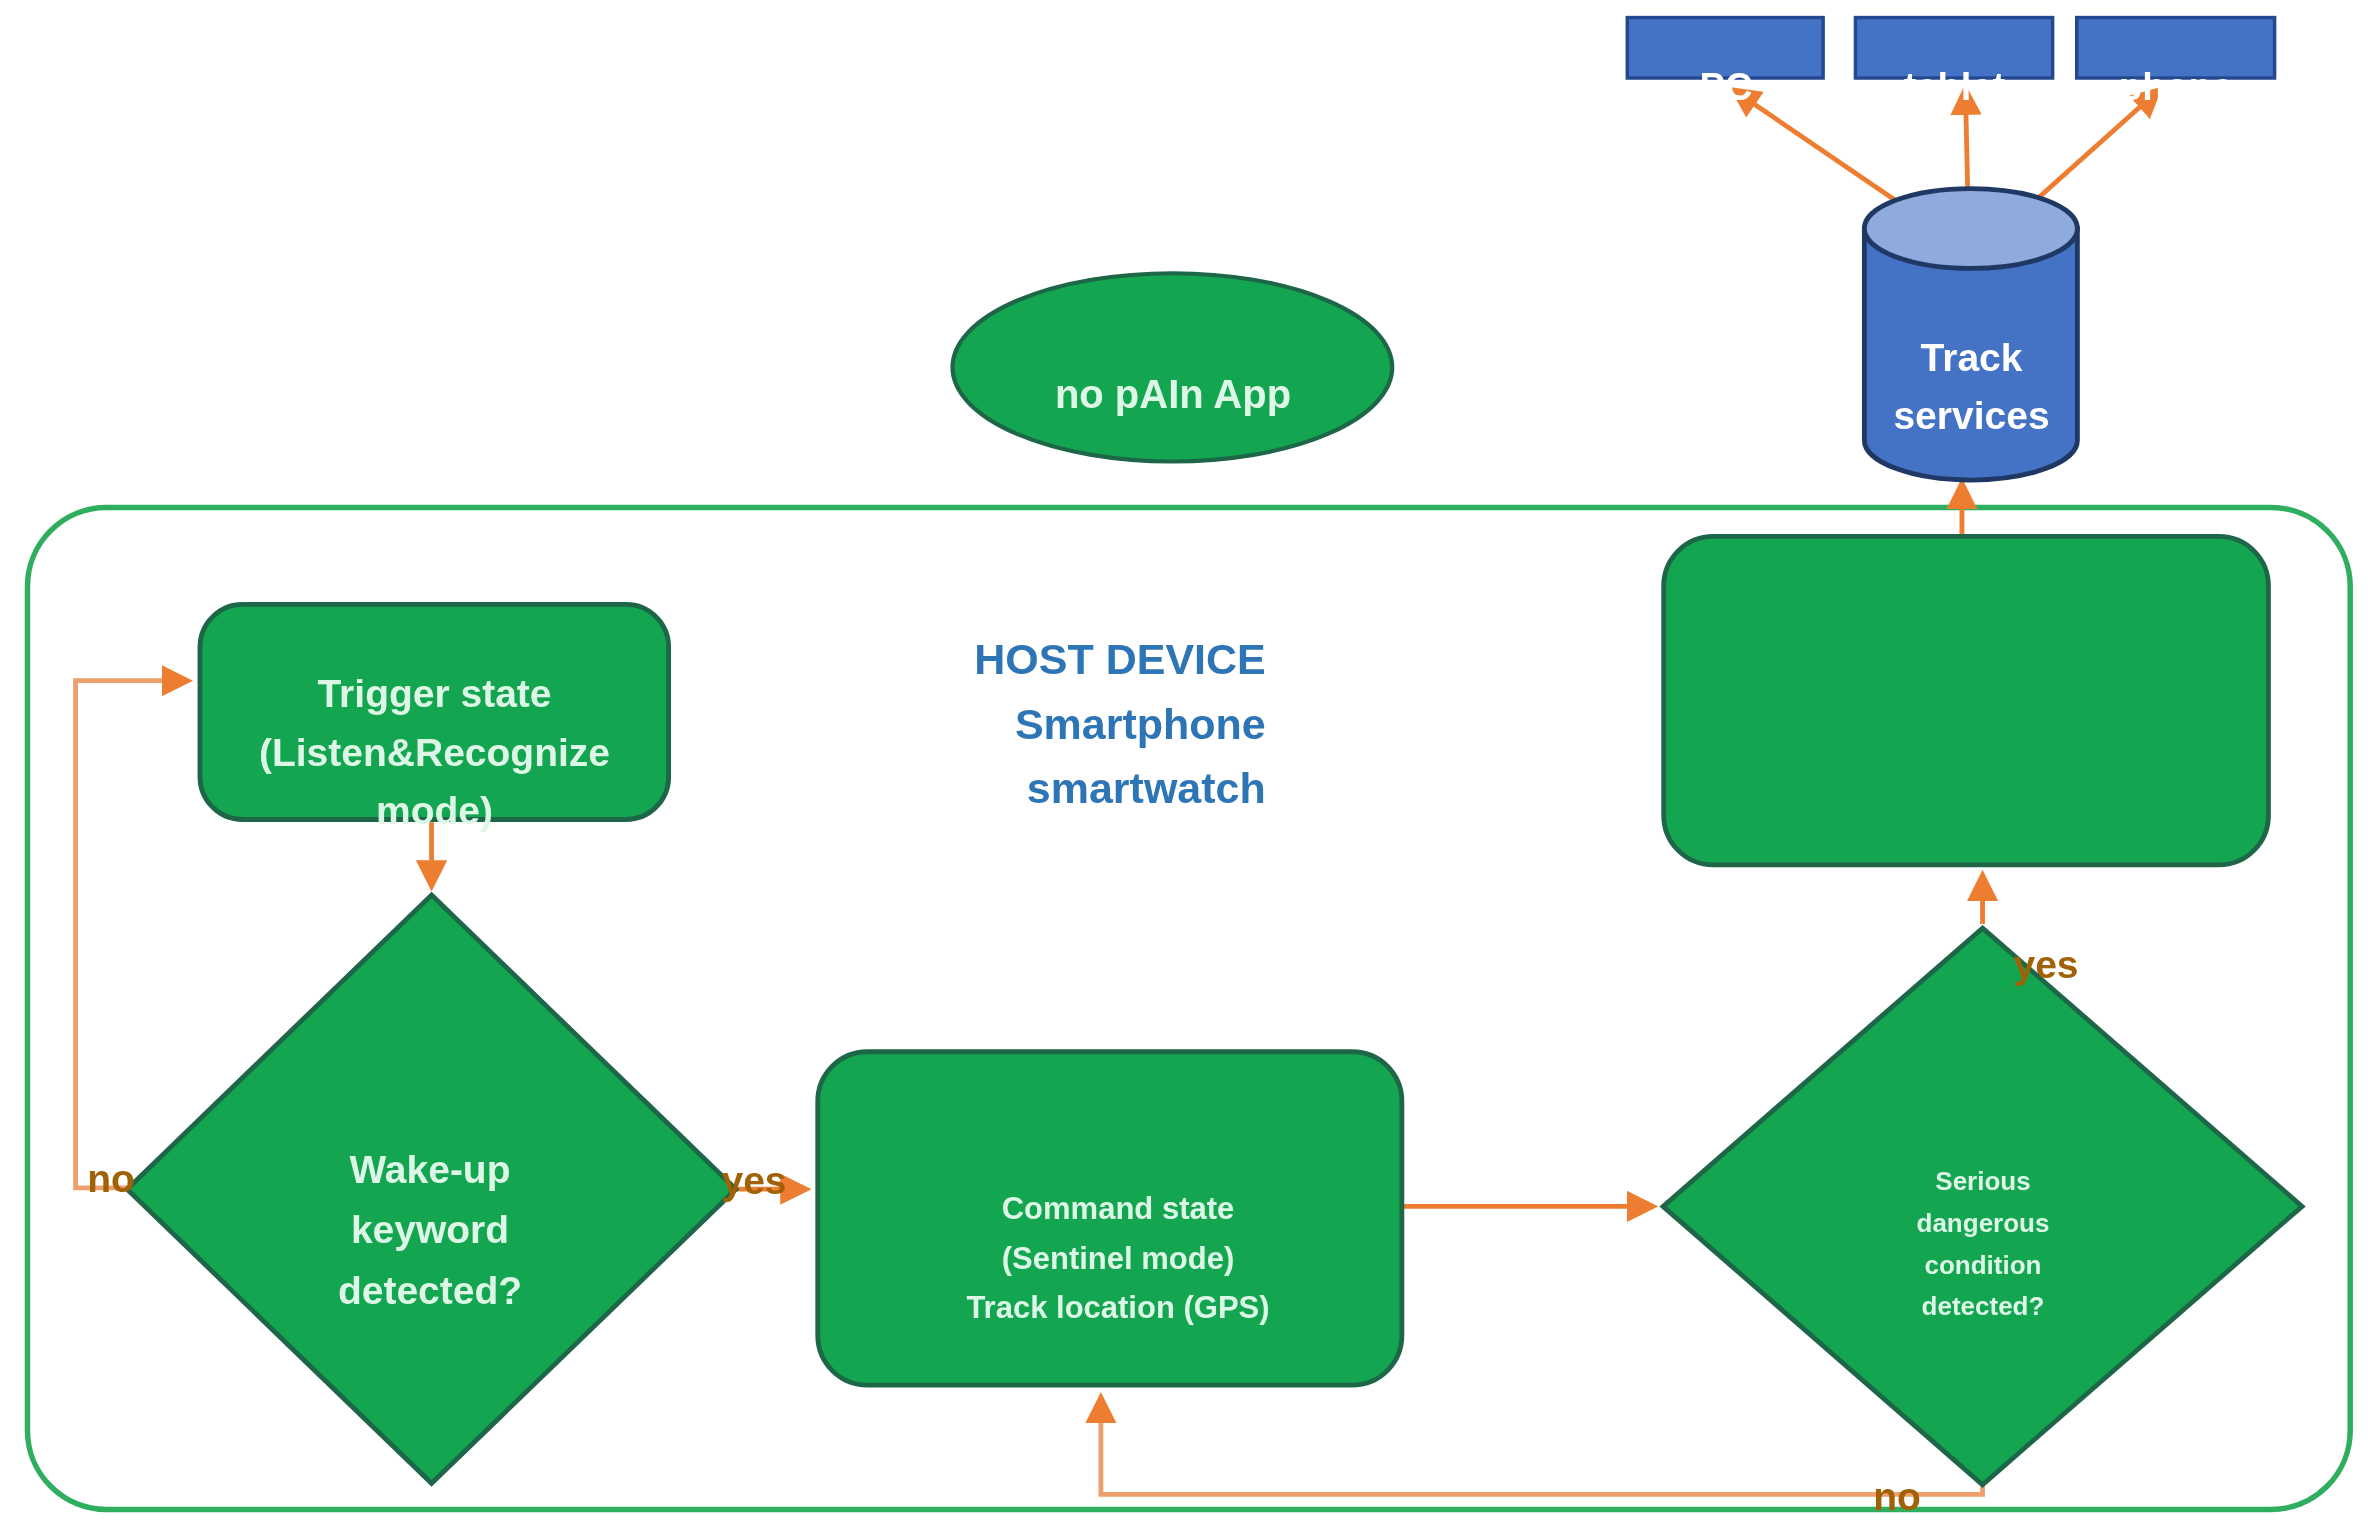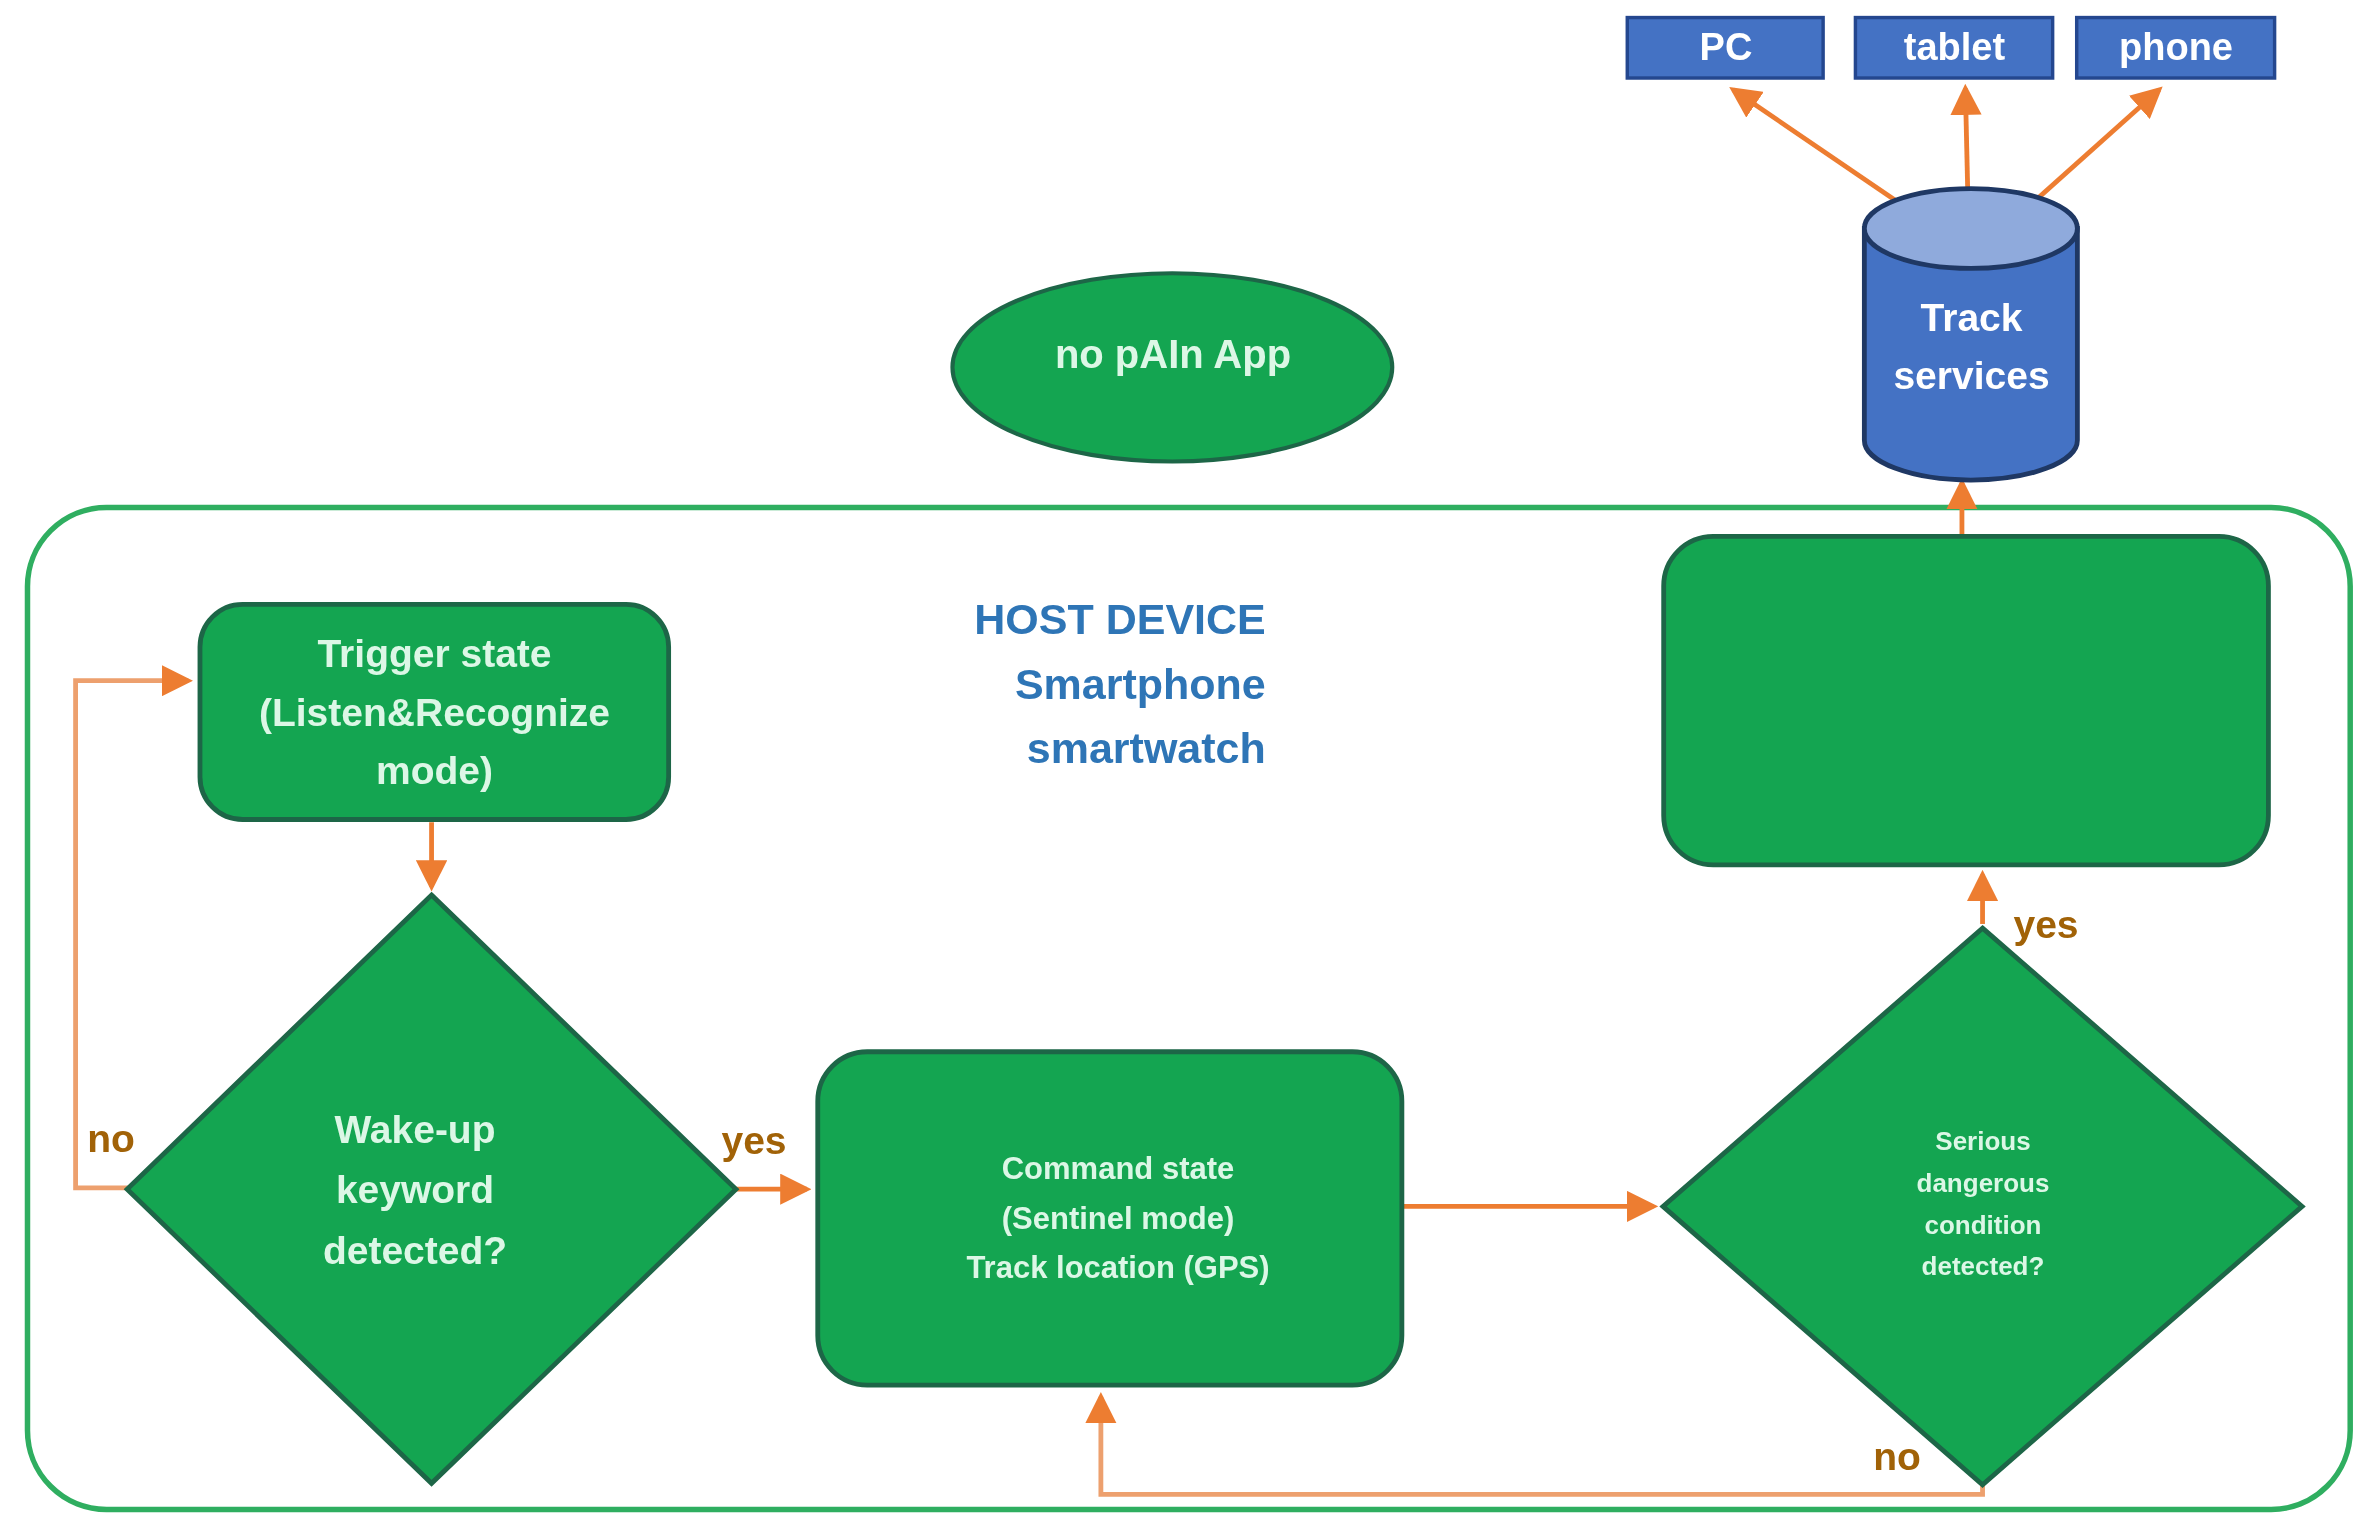--- a/index.html
+++ b/index.html
@@ -17,20 +17,21 @@
     width: 2377px; height: 1538px;
   }
   .txt {
     position: absolute;
     display: flex;
     align-items: center;
     justify-content: center;
     text-align: center;
     white-space: pre-line;
     pointer-events: none;
+    margin-top: 40px;
   }
   .node-label {
     color: #dcf7e6;
     font-weight: 600;
   }
   .device-label {
     color: #ffffff;
     font-weight: 600;
     font-size: 38px;
   }
@@ -103,21 +104,21 @@
   <div class="txt node-label" style="left:953px; top:260px; width:440px; height:188px; font-size:40px;">no pAIn App</div>
 
   <div class="txt blue-note" style="left:845px; top:581px; width:550px; height:206px; font-size:43px; line-height:1.5;text-align:right;">HOST DEVICE
 Smartphone
 smartwatch</div>
 
   <div class="txt node-label" style="left:200px; top:608px; width:469px; height:210px; font-size:39px; line-height:1.5;">Trigger state
 (Listen&amp;Recognize
 mode)</div>
 
-  <div class="txt node-label" style="left:209px; top:1000px; width:412px; height:381px; font-size:39px; line-height:1.55;text-align:center;">Wake-up
+  <div class="txt node-label" style="left:224px; top:1000px; width:412px; height:381px; font-size:39px; line-height:1.55;text-align:center;">Wake-up
 keyword
 detected?</div>
 
   <div class="txt node-label" style="left:826px; top:1052px; width:584px; height:333px; font-size:31px; line-height:1.6;">Command state
 (Sentinel mode)
 Track location (GPS)</div>
 
   <div class="txt node-label" style="left:1777px; top:1014px; width:412px; height:381px; font-size:26px; line-height:1.6;">Serious
 dangerous
 condition

